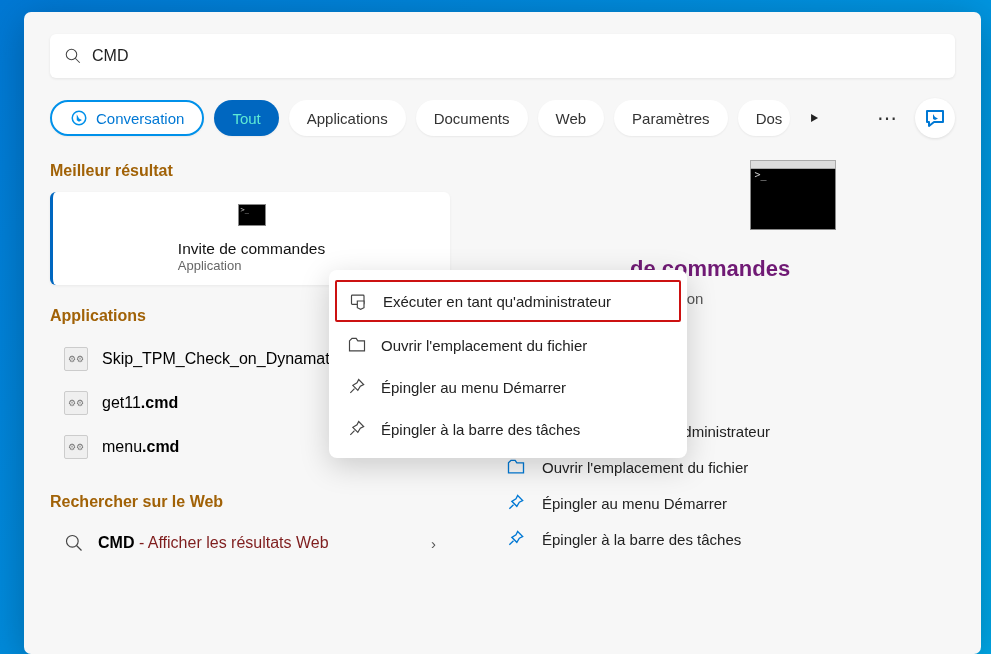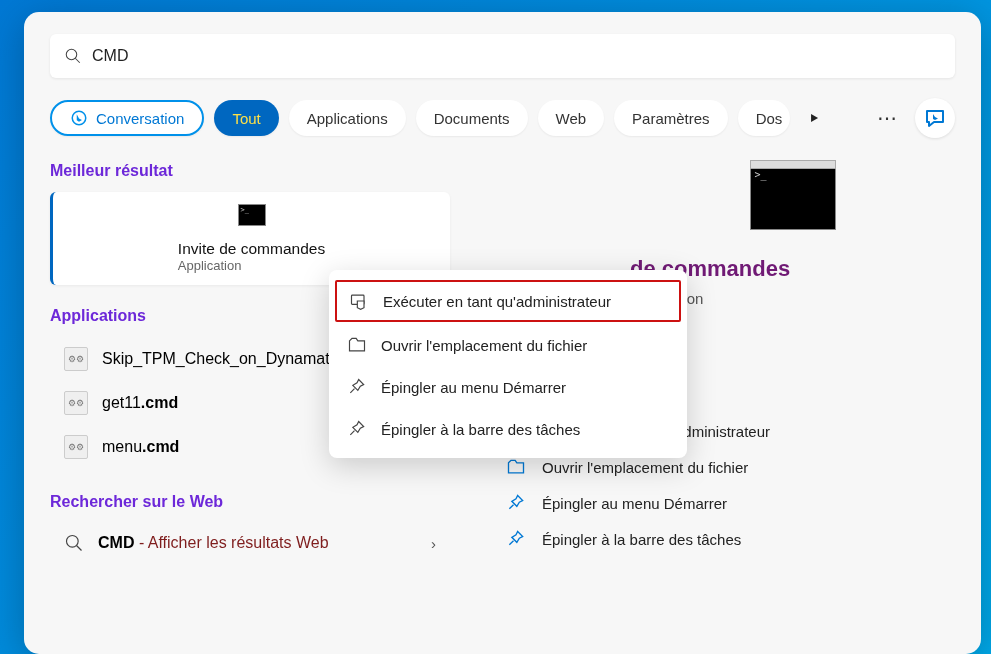--- a/index.html
+++ b/index.html
@@ -1,49 +1,49 @@
 <!DOCTYPE html>
 <html><head>
 <meta charset="utf-8">
 <style>
   * { margin: 0; padding: 0; box-sizing: border-box; font-family: "Segoe UI", sans-serif; }
   body { width: 991px; height: 654px; background: linear-gradient(135deg, #0078d4 0%, #00a8e8 100%); overflow: hidden; }
   .window {
     position: absolute; top: 12px; left: 24px; right: 10px; bottom: 0;
-    background: #f7f7f7; border-radius: 15px;
+    background: #f7f7f7; border-radius: 7px;
     box-shadow: 0 8px 40px rgba(0,0,0,.25);
     padding: 22px 26px;
   }
   .search-bar {
     background: #fff; border-radius: 6px; height: 44px;
     display: flex; align-items: center; padding: 0 14px; gap: 10px;
     box-shadow: 0 1px 3px rgba(0,0,0,.08);
   }
   .search-bar svg { flex-shrink: 0; }
   .search-text { font-size: 16px; color: #222; }
   .filters {
     display: flex; align-items: center; gap: 10px; margin-top: 20px;
   }
   .chip {
     height: 36px; padding: 0 18px; border-radius: 18px; background: #fff;
     display: flex; align-items: center; justify-content: center; font-size: 15px;
     color: #333; cursor: pointer; white-space: nowrap;
     box-shadow: 0 1px 2px rgba(0,0,0,.06);
   }
   .chip.outlined { border: 2px solid #0091ea; color: #0078d4; background: #fff; gap: 8px; }
-  .chip.selected { background: #0067c0; color: #fde047; }
+  .chip.selected { background: #0067c0; color: #5eead4; }
   .more-dots { font-size: 20px; color: #333; margin-left: auto; letter-spacing: 2px; cursor: pointer; padding: 0 6px;}
   .bing-chat { width: 40px; height: 40px; border-radius: 50%; background: #fff; display:flex; align-items:center; justify-content:center; box-shadow: 0 1px 3px rgba(0,0,0,.1); cursor:pointer; }
   .arrow-btn { width: 28px; height: 28px; display:flex; align-items:center; justify-content:center; cursor:pointer; }
 
   .content { display: flex; margin-top: 24px; gap: 20px; }
   .left-col { width: 400px; }
   .right-col { flex: 1; padding-left: 30px; }
 
-  .section-title { font-size: 16px; font-weight: 600; color: #6d28d9; margin-bottom: 12px; }
+  .section-title { font-size: 16px; font-weight: 600; color: #a16207; margin-bottom: 12px; }
   .best-result {
     background: #fff; border-radius: 6px; padding: 12px 14px;
     display: flex; align-items: center; gap: 14px;
     box-shadow: 0 1px 3px rgba(0,0,0,.06);
     border-left: 3px solid #0067c0;
     flex-direction: column;
   }
   .cmd-icon-small {
     width: 28px; height: 22px; background: #000; border: 1px solid #888; position:relative;
   }

